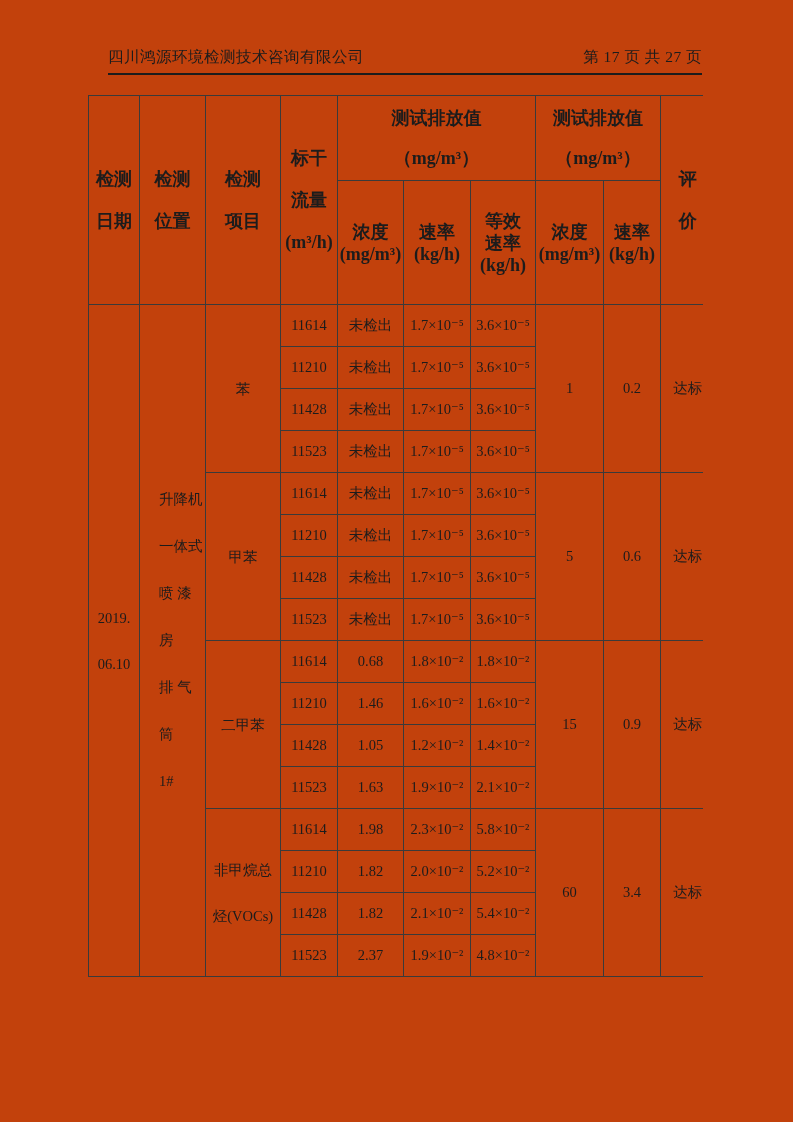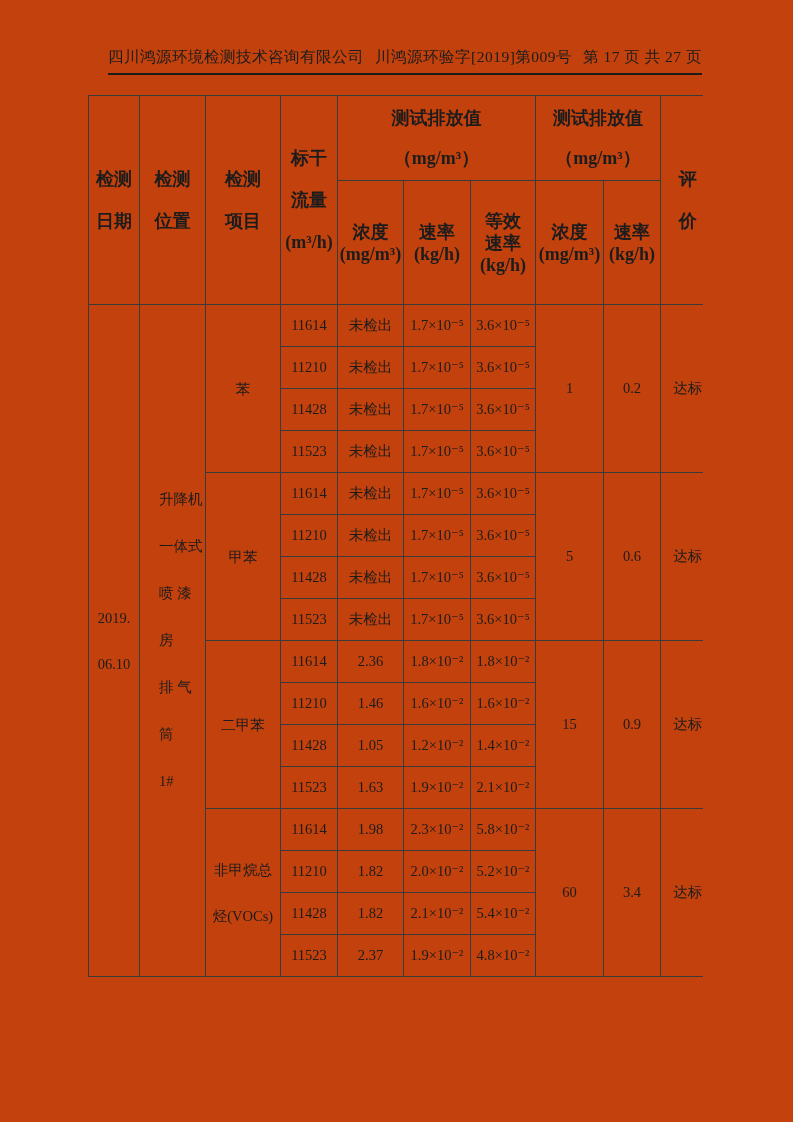--- a/index.html
+++ b/index.html
@@ -41,21 +41,20 @@
   td.item-cell  { line-height:46px; }
   .no-right { border-right:none !important;padding-left:12px; }
 </style>
 </head>
 <body>
 
 <div class="page">
 
   <div class="doc-header">
     <span>四川鸿源环境检测技术咨询有限公司</span>
-    <span>川鸿源环验字[2019]第009号</span>
     <span>第 17 页 共 27 页</span>
   </div>
 
   <table class="results">
     <colgroup>
       <col style="width:51px">
         <col style="width:66px">
         <col style="width:75px">
       <col style="width:57px">
         <col style="width:66px">
@@ -158,21 +157,21 @@
     <tr class="data-row">
       <td>11523</td>
       <td>未检出</td>
       <td>1.7×10⁻⁵</td>
       <td>3.6×10⁻⁵</td>
     </tr>
 
     <tr class="data-row">
       <td rowspan="4" class="pre item-cell">二甲苯</td>
       <td>11614</td>
-      <td>2.36</td>
+      <td>0.68</td>
       <td>1.8×10⁻²</td>
       <td>1.8×10⁻²</td>
       <td rowspan="4">15</td>
       <td rowspan="4">0.9</td>
       <td rowspan="4" class="no-right">达标</td>
     </tr>
     <tr class="data-row">
       <td>11210</td>
       <td>1.46</td>
       <td>1.6×10⁻²</td>

